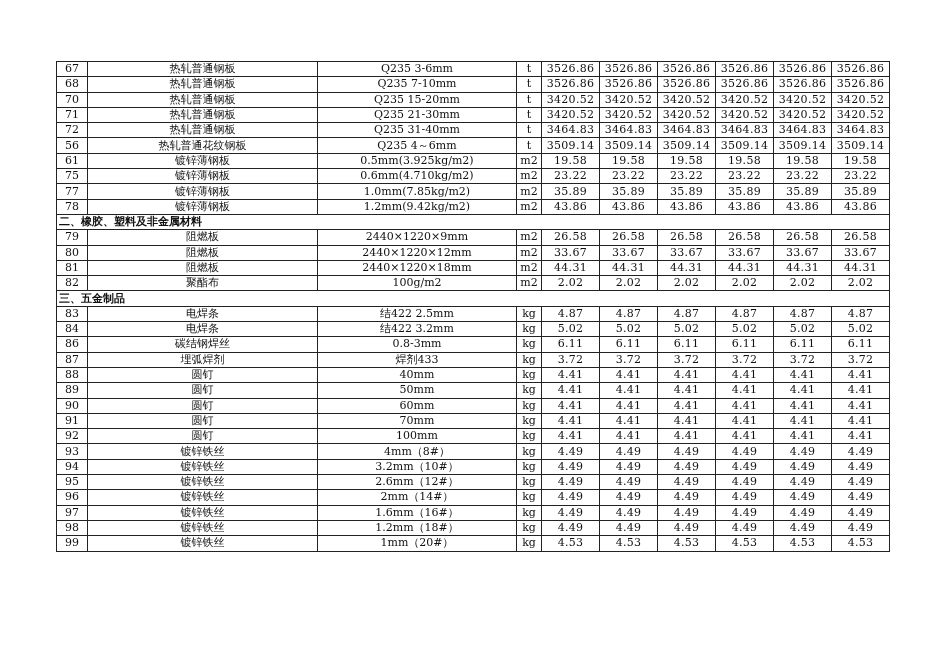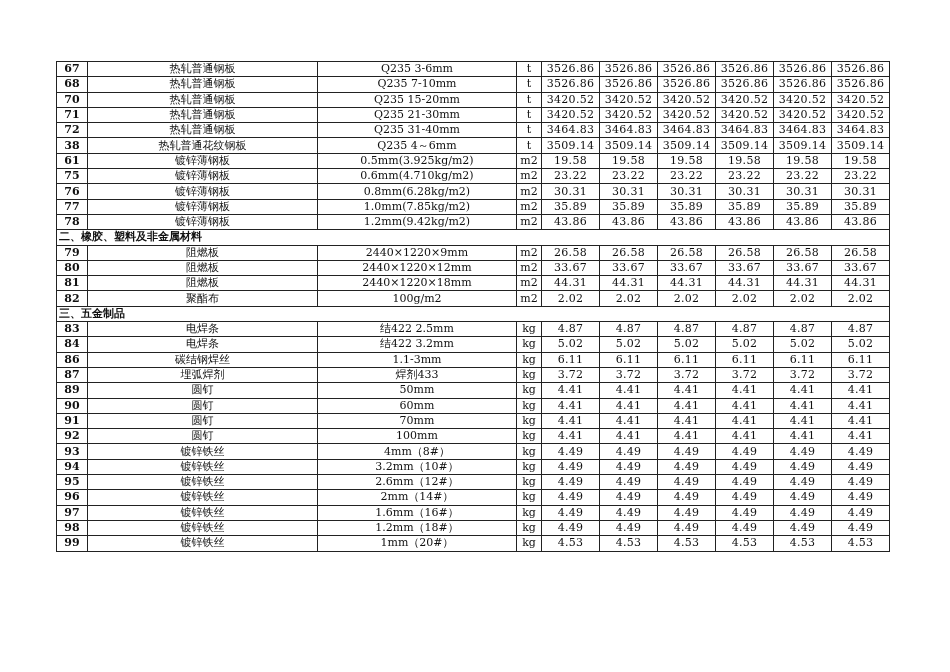--- a/index.html
+++ b/index.html
@@ -2,21 +2,21 @@
 <html><head>
 <meta charset="utf-8">
 <style>
   html, body { margin:0; padding:0; background:#ffffff; }
   body { width:950px; height:672px; position:relative; overflow:hidden;
          font-family:"DejaVu Serif", "Liberation Serif", serif; color:#111; }
   table.sheet { position:absolute; left:56px; top:61px; border-collapse:collapse;
                 table-layout:fixed; font-size:11px; }
   table.sheet td { border:1px solid #222; height:14.3px; padding:0 2px; line-height:14px;
                    white-space:nowrap; overflow:hidden; text-align:center; }
-  td.no { text-align:left; padding-left:4px;font-weight:bold; }
+  td.no { text-align:left; padding-left:4px; }
   td.num { text-align:right; padding-right:4px; letter-spacing:0.3px; }
   tr.section td { text-align:left; font-weight:bold; font-family:"DejaVu Sans", sans-serif; font-size:11px;
                   border-left:1px solid #222; border-right:1px solid #222;margin-top:48px; }
   col.c-no { width:31px; } col.c-name { width:230px; } col.c-spec { width:199px; }
   col.c-unit { width:25px; } col.c-p { width:58px; }
   td.name { font-family:"DejaVu Sans", sans-serif; font-size:11px; }
 </style>
 </head>
 <body>
 
@@ -88,21 +88,21 @@
         <td>Q235 31-40mm</td>
         <td>t</td>
         <td class="num">3464.83</td>
         <td class="num">3464.83</td>
         <td class="num">3464.83</td>
         <td class="num">3464.83</td>
         <td class="num">3464.83</td>
         <td class="num">3464.83</td>
       </tr>
       <tr>
-        <td class="no">38</td>
+        <td class="no">56</td>
         <td class="name">热轧普通花纹钢板</td>
         <td>Q235 4～6mm</td>
         <td>t</td>
         <td class="num">3509.14</td>
         <td class="num">3509.14</td>
         <td class="num">3509.14</td>
         <td class="num">3509.14</td>
         <td class="num">3509.14</td>
         <td class="num">3509.14</td>
       </tr>
@@ -124,32 +124,20 @@
         <td>0.6mm(4.710kg/m2)</td>
         <td>m2</td>
         <td class="num">23.22</td>
         <td class="num">23.22</td>
         <td class="num">23.22</td>
         <td class="num">23.22</td>
         <td class="num">23.22</td>
         <td class="num">23.22</td>
       </tr>
       <tr>
-        <td class="no">76</td>
-        <td class="name">镀锌薄钢板</td>
-        <td>0.8mm(6.28kg/m2)</td>
-        <td>m2</td>
-        <td class="num">30.31</td>
-        <td class="num">30.31</td>
-        <td class="num">30.31</td>
-        <td class="num">30.31</td>
-        <td class="num">30.31</td>
-        <td class="num">30.31</td>
-      </tr>
-      <tr>
         <td class="no">77</td>
         <td class="name">镀锌薄钢板</td>
         <td>1.0mm(7.85kg/m2)</td>
         <td>m2</td>
         <td class="num">35.89</td>
         <td class="num">35.89</td>
         <td class="num">35.89</td>
         <td class="num">35.89</td>
         <td class="num">35.89</td>
         <td class="num">35.89</td>
@@ -240,40 +228,52 @@
         <td class="num">5.02</td>
         <td class="num">5.02</td>
         <td class="num">5.02</td>
         <td class="num">5.02</td>
         <td class="num">5.02</td>
         <td class="num">5.02</td>
       </tr>
       <tr>
         <td class="no">86</td>
         <td class="name">碳结钢焊丝</td>
-        <td>1.1-3mm</td>
+        <td>0.8-3mm</td>
         <td>kg</td>
         <td class="num">6.11</td>
         <td class="num">6.11</td>
         <td class="num">6.11</td>
         <td class="num">6.11</td>
         <td class="num">6.11</td>
         <td class="num">6.11</td>
       </tr>
       <tr>
         <td class="no">87</td>
         <td class="name">埋弧焊剂</td>
         <td>焊剂433</td>
         <td>kg</td>
         <td class="num">3.72</td>
         <td class="num">3.72</td>
         <td class="num">3.72</td>
         <td class="num">3.72</td>
         <td class="num">3.72</td>
         <td class="num">3.72</td>
+      </tr>
+      <tr>
+        <td class="no">88</td>
+        <td class="name">圆钉</td>
+        <td>40mm</td>
+        <td>kg</td>
+        <td class="num">4.41</td>
+        <td class="num">4.41</td>
+        <td class="num">4.41</td>
+        <td class="num">4.41</td>
+        <td class="num">4.41</td>
+        <td class="num">4.41</td>
       </tr>
       <tr>
         <td class="no">89</td>
         <td class="name">圆钉</td>
         <td>50mm</td>
         <td>kg</td>
         <td class="num">4.41</td>
         <td class="num">4.41</td>
         <td class="num">4.41</td>
         <td class="num">4.41</td>

